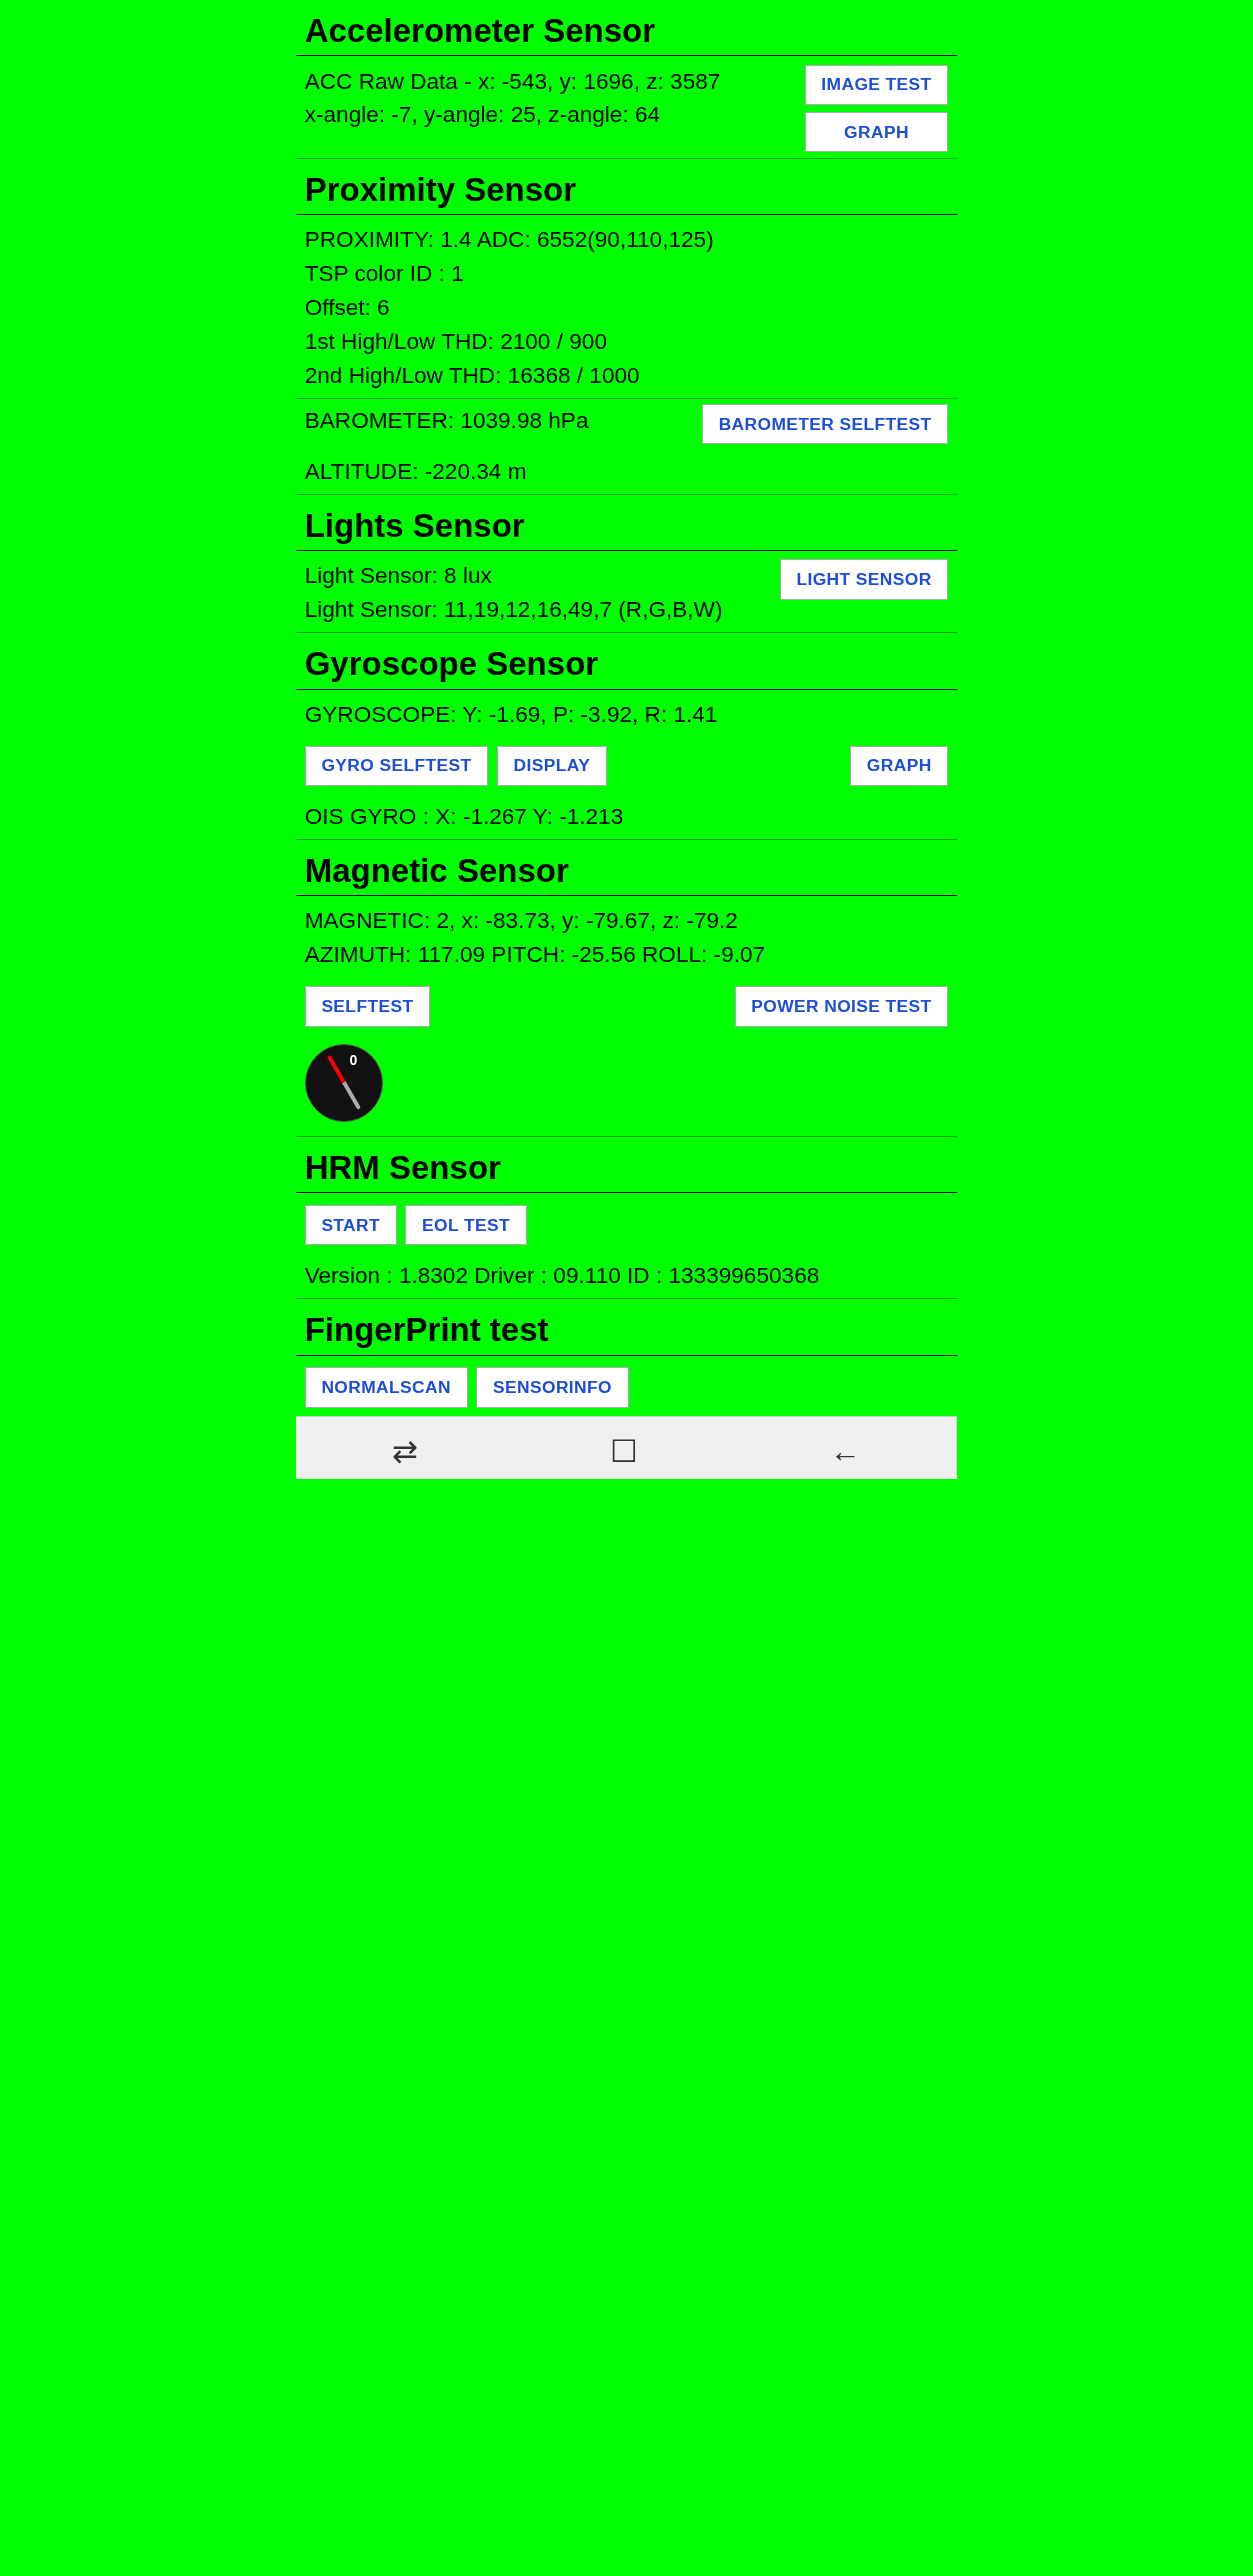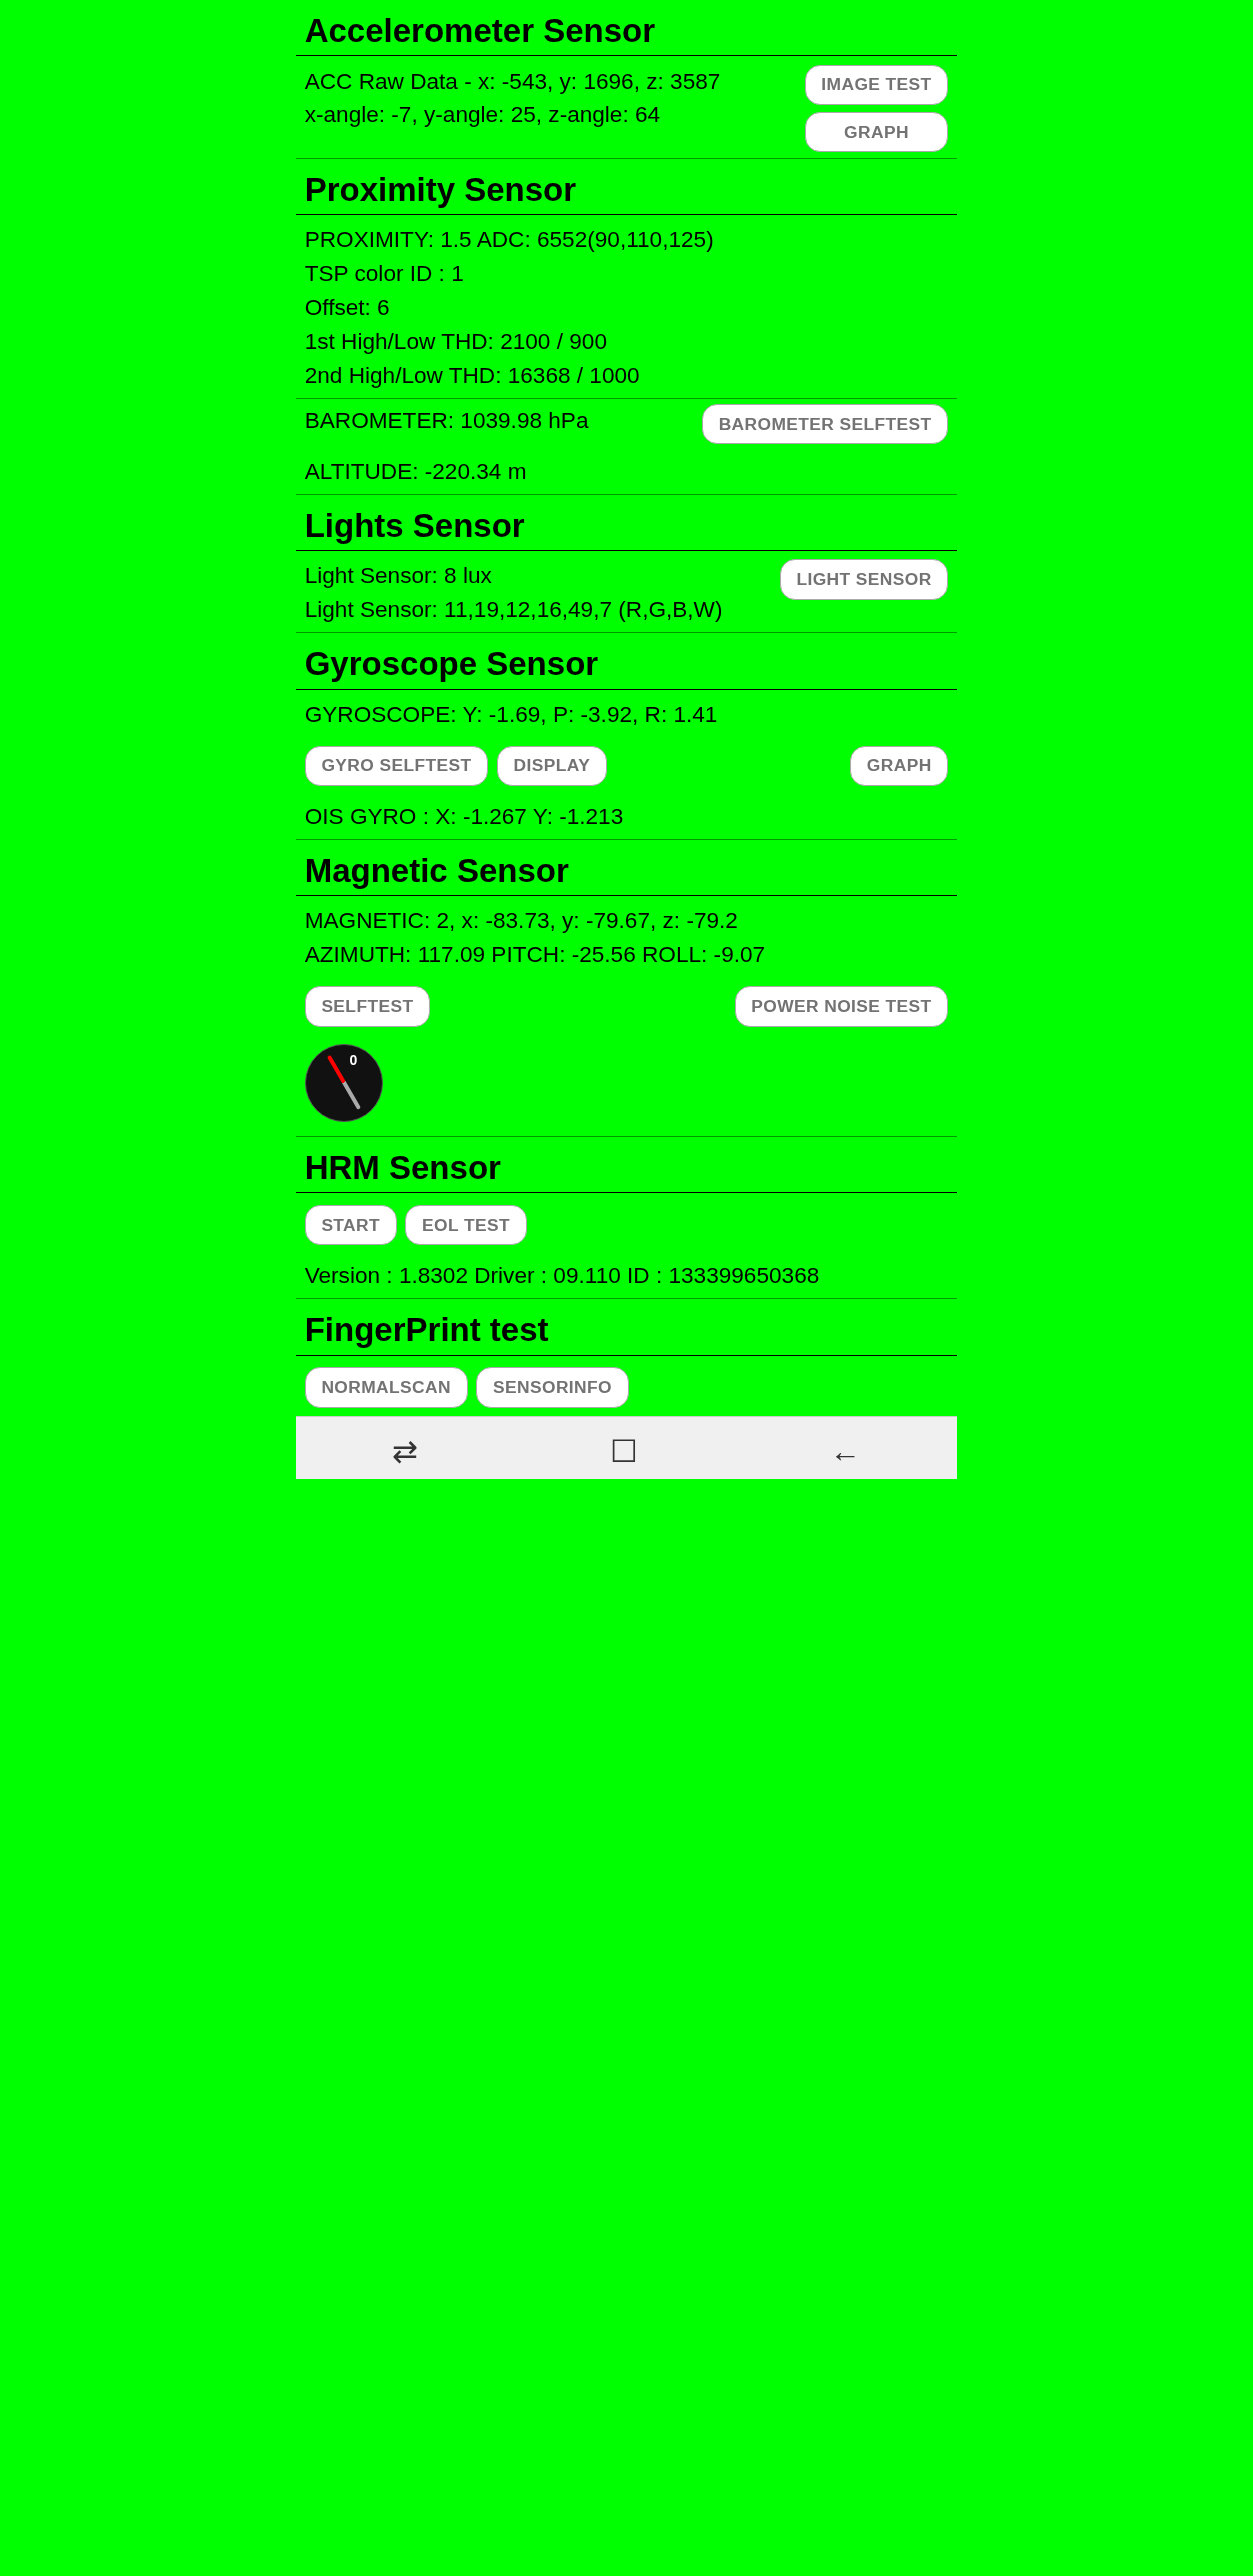--- a/index.html
+++ b/index.html
@@ -37,25 +37,25 @@
     }
     .btn-group {
       display: flex;
       flex-direction: column;
       gap: 7px;
       margin-left: 8.7px;
     }
     .btn {
       background: #fff;
       border: 1.7px solid #aaa;
-      border-radius: 15px;
+      border-radius: 0;
       padding: 8.7px 15.7px;
       font-size: 17.4px;
       font-weight: bold;
-      color: #737373;
+      color: #1d4ed8;
       cursor: pointer;
       white-space: nowrap;
       letter-spacing: 0.4px;
     }
     .section-divider {
       border: none;
       border-top: 1.7px solid #009900;
       margin: 0;
     }
     .button-row {
@@ -131,21 +131,21 @@
       <button class="btn">GRAPH</button>
     </div>
   </div>
 </div>
 
 <hr class="section-divider">
 
 <div class="section-block">
   <div class="section-title">Proximity Sensor</div>
   <div class="section-content">
-    <div>PROXIMITY: 1.5    ADC: 6552(90,110,125)</div>
+    <div>PROXIMITY: 1.4    ADC: 6552(90,110,125)</div>
     <div>TSP color ID : 1</div>
     <div>Offset: 6</div>
     <div>1st High/Low THD: 2100 / 900</div>
     <div>2nd High/Low THD: 16368 / 1000</div>
   </div>
 </div>
 
 <hr class="section-divider">
 
 <div class="section-block">

